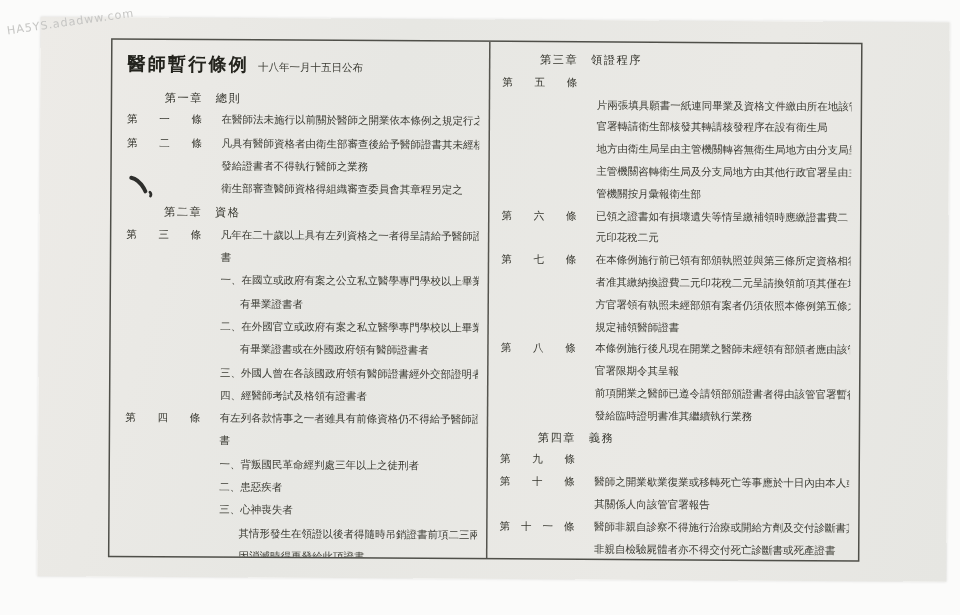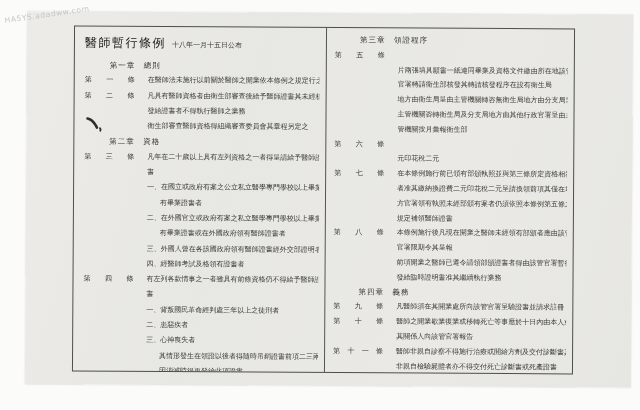--- a/index.html
+++ b/index.html
@@ -24,21 +24,21 @@
     position:absolute;left:47px;top:14px;width:499px;height:344px;
     border:1.5px solid #4f4f49;
     display:flex;
     background:transparent;
   }
   .col{box-sizing:border-box;padding:5px 6px 3px 10px;overflow:hidden;
     color:#3b3b33;font-size:7px;}
   .col.left{width:252px;border-right:1px solid #55544e;}
   .col.right{flex:1;padding-left:8px;}
   .titlerow{height:23px;padding-top:3px;white-space:nowrap;}
-  .title{font-weight:normal;font-size:12px;letter-spacing:1.5px;color:#23231d;}
+  .title{font-weight:bold;font-size:12px;letter-spacing:1.5px;color:#23231d;}
   .tdate{font-size:7px;color:#3b3b33;margin-left:6px;}
   .line{white-space:nowrap;overflow:hidden;}
   .col.left .line{line-height:15.3px;height:15.3px;}
   .col.right .line{line-height:14.8px;height:14.8px;}
   .line.chapter{padding-left:25px;font-size:7.5px;letter-spacing:1px;color:#34342c;}
   .line.article{display:flex;}
   .no{width:50px;min-width:50px;display:inline-flex;justify-content:space-between;margin-right:13px;color:#35352d;}
   .no span{display:inline-block;}
   .txt{flex:1;overflow:hidden;}
   .line.cont{padding-left:63px;}
@@ -120,20 +120,21 @@
         <div class="line cont">官署轉請衛生部核發其轉請核發程序在設有衛生局</div>
         <div class="line cont">地方由衛生局呈由主管機關轉咨無衛生局地方由分支局呈由</div>
         <div class="line cont">主管機關咨轉衛生局及分支局地方由其他行政官署呈由主</div>
         <div class="line cont">管機關按月彙報衛生部</div>
         <div class="line article">
           <span class="no">
             <span>第</span>
             <span>六</span>
             <span>條</span>
           </span>
+          <span class="txt">已領之證書如有損壞遺失等情呈繳補領時應繳證書費二</span>
         </div>
         <div class="line cont">元印花稅二元</div>
         <div class="line article">
           <span class="no">
             <span>第</span>
             <span>七</span>
             <span>條</span>
           </span>
           <span class="txt">在本條例施行前已領有部頒執照並與第三條所定資格相符</span>
         </div>
@@ -151,21 +152,20 @@
         <div class="line cont">官署限期令其呈報</div>
         <div class="line cont">前項開業之醫師已遵令請領部頒證書者得由該管官署暫行</div>
         <div class="line cont">發給臨時證明書准其繼續執行業務</div>
         <div class="line chapter">第四章　義務</div>
         <div class="line article">
           <span class="no">
             <span>第</span>
             <span>九</span>
             <span>條</span>
           </span>
-          <span class="txt">凡醫師須在其開業處所向該管官署呈驗證書並請求註冊</span>
         </div>
         <div class="line article">
           <span class="no">
             <span>第</span>
             <span>十</span>
             <span>條</span>
           </span>
           <span class="txt">醫師之開業歇業復業或移轉死亡等事應於十日內由本人或</span>
         </div>
         <div class="line cont">其關係人向該管官署報告</div>

